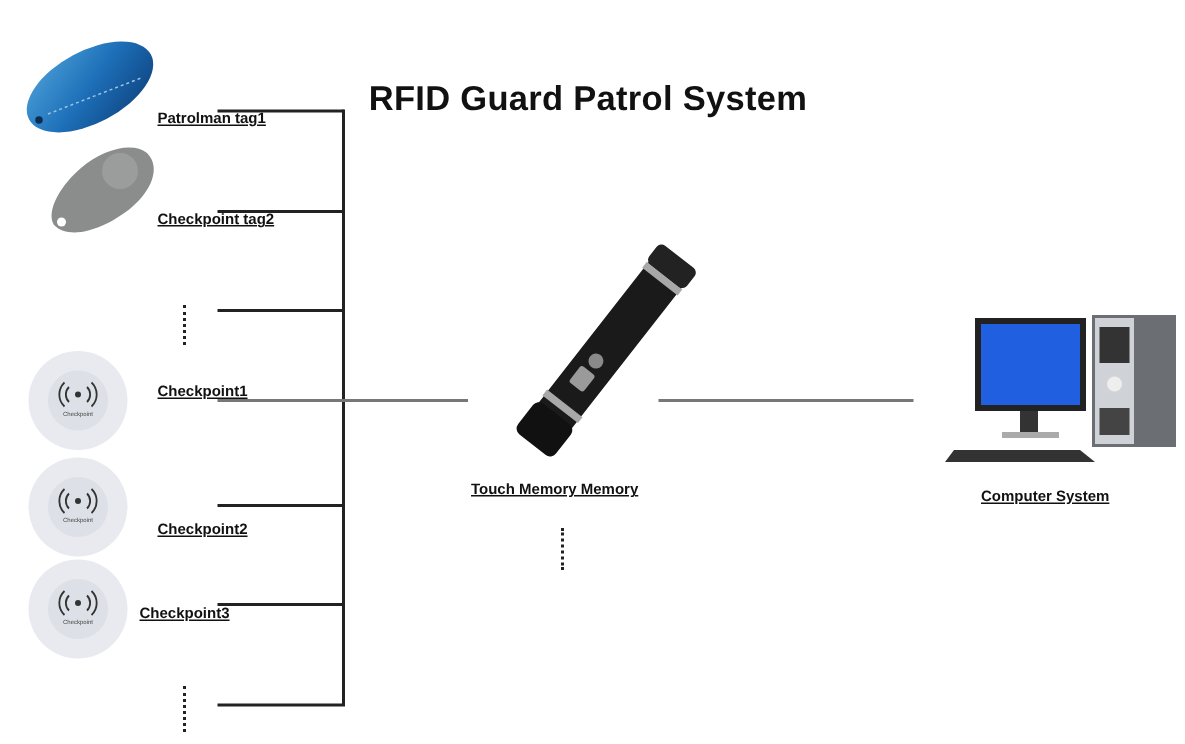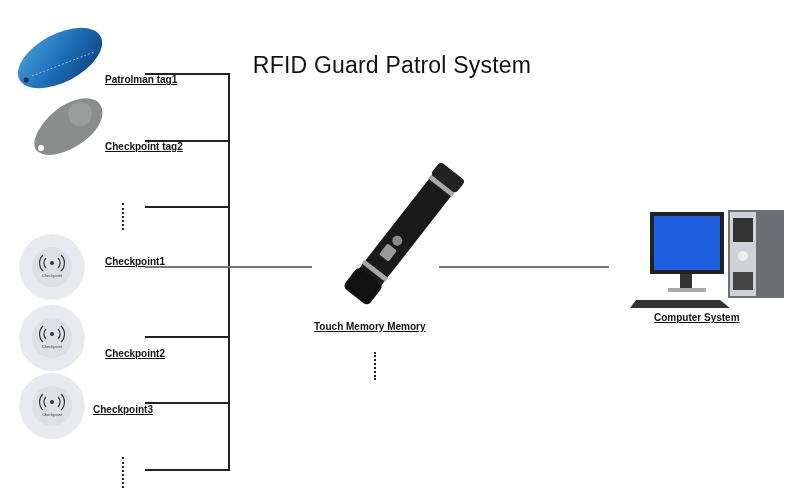--- a/index.html
+++ b/index.html
@@ -1,18 +1,18 @@
 <!DOCTYPE html>
 <html><head>
 <meta charset="utf-8">
 <style>
   html,body{margin:0;padding:0;background:#fff;}
   body{width:790px;height:496px;position:relative;overflow:hidden;font-family:"Liberation Sans",sans-serif;}
   .abs{position:absolute;}
-  .title{left:0;width:624px;top:52px;text-align:center;font-weight:normal;font-size:23px;color:#111;padding-left:160px;box-sizing:border-box;letter-spacing:0.2px;}
+  .title{left:0;width:624px;top:52px;text-align:center;font-weight:bold;font-size:23px;color:#111;padding-left:160px;box-sizing:border-box;letter-spacing:0.2px;}
   .lbl{font-weight:bold;font-size:10px;color:#111;white-space:nowrap;text-decoration:underline;}
   .line{background:#222;}
   .gline{background:#777;}
   .dots{border-left:2px dotted #222;width:0;}
   svg{position:absolute;overflow:visible;}
 </style>
 </head>
 <body>
 
 <div class="abs title">RFID Guard Patrol System</div>
@@ -105,13 +105,13 @@
   <rect x="24" y="8" width="66" height="54" fill="#1f5fe0"></rect>
   <rect x="50" y="66" width="12" height="14" fill="#333"></rect>
   <rect x="38" y="80" width="38" height="4" fill="#aaa"></rect>
   <polygon points="6,92 90,92 100,100 0,100" fill="#333"></polygon>
   <rect x="98" y="2" width="56" height="88" fill="#6b6f73"></rect>
   <rect x="100" y="4" width="26" height="84" fill="#cfd2d6"></rect>
   <rect x="103" y="10" width="20" height="24" fill="#333"></rect>
   <circle cx="113" cy="48" r="5" fill="#eee"></circle>
   <rect x="103" y="64" width="20" height="18" fill="#444"></rect>
 </svg>
-<div class="abs lbl" style="left:654px;top:312px">Computer System</div>
+<div class="abs lbl" style="left:654px;top:326px">Computer System</div>
 
 </body></html>

